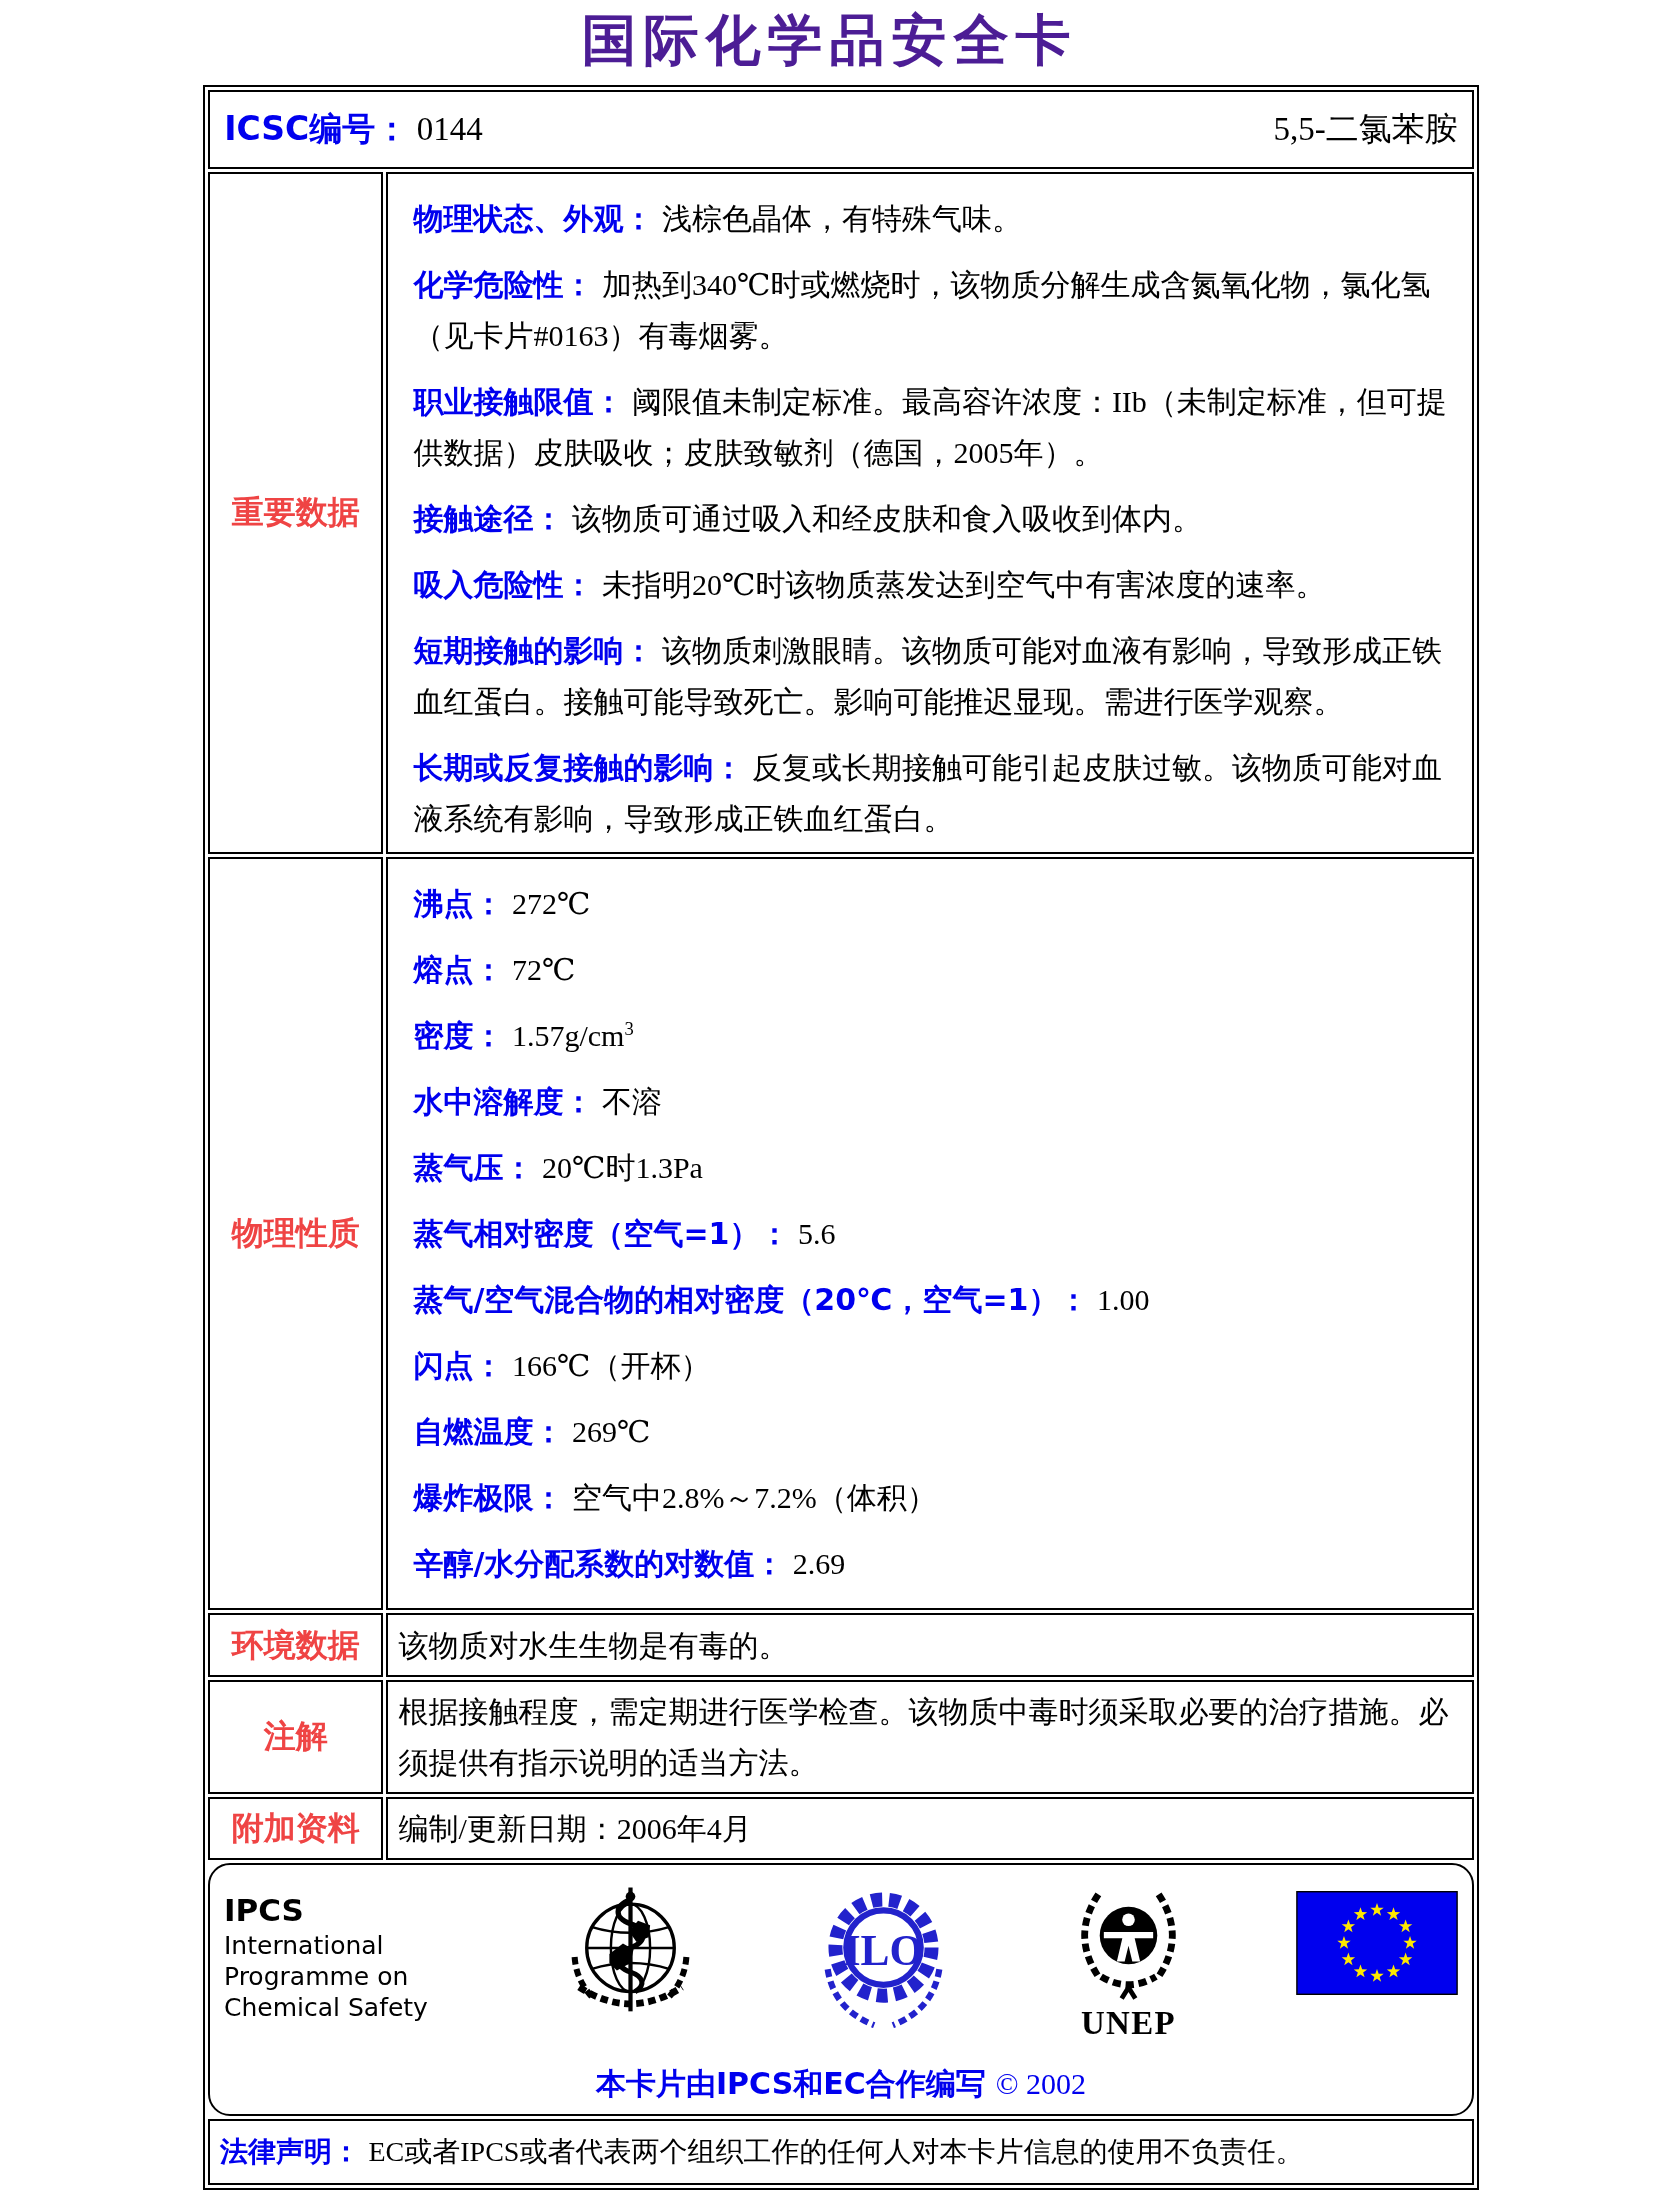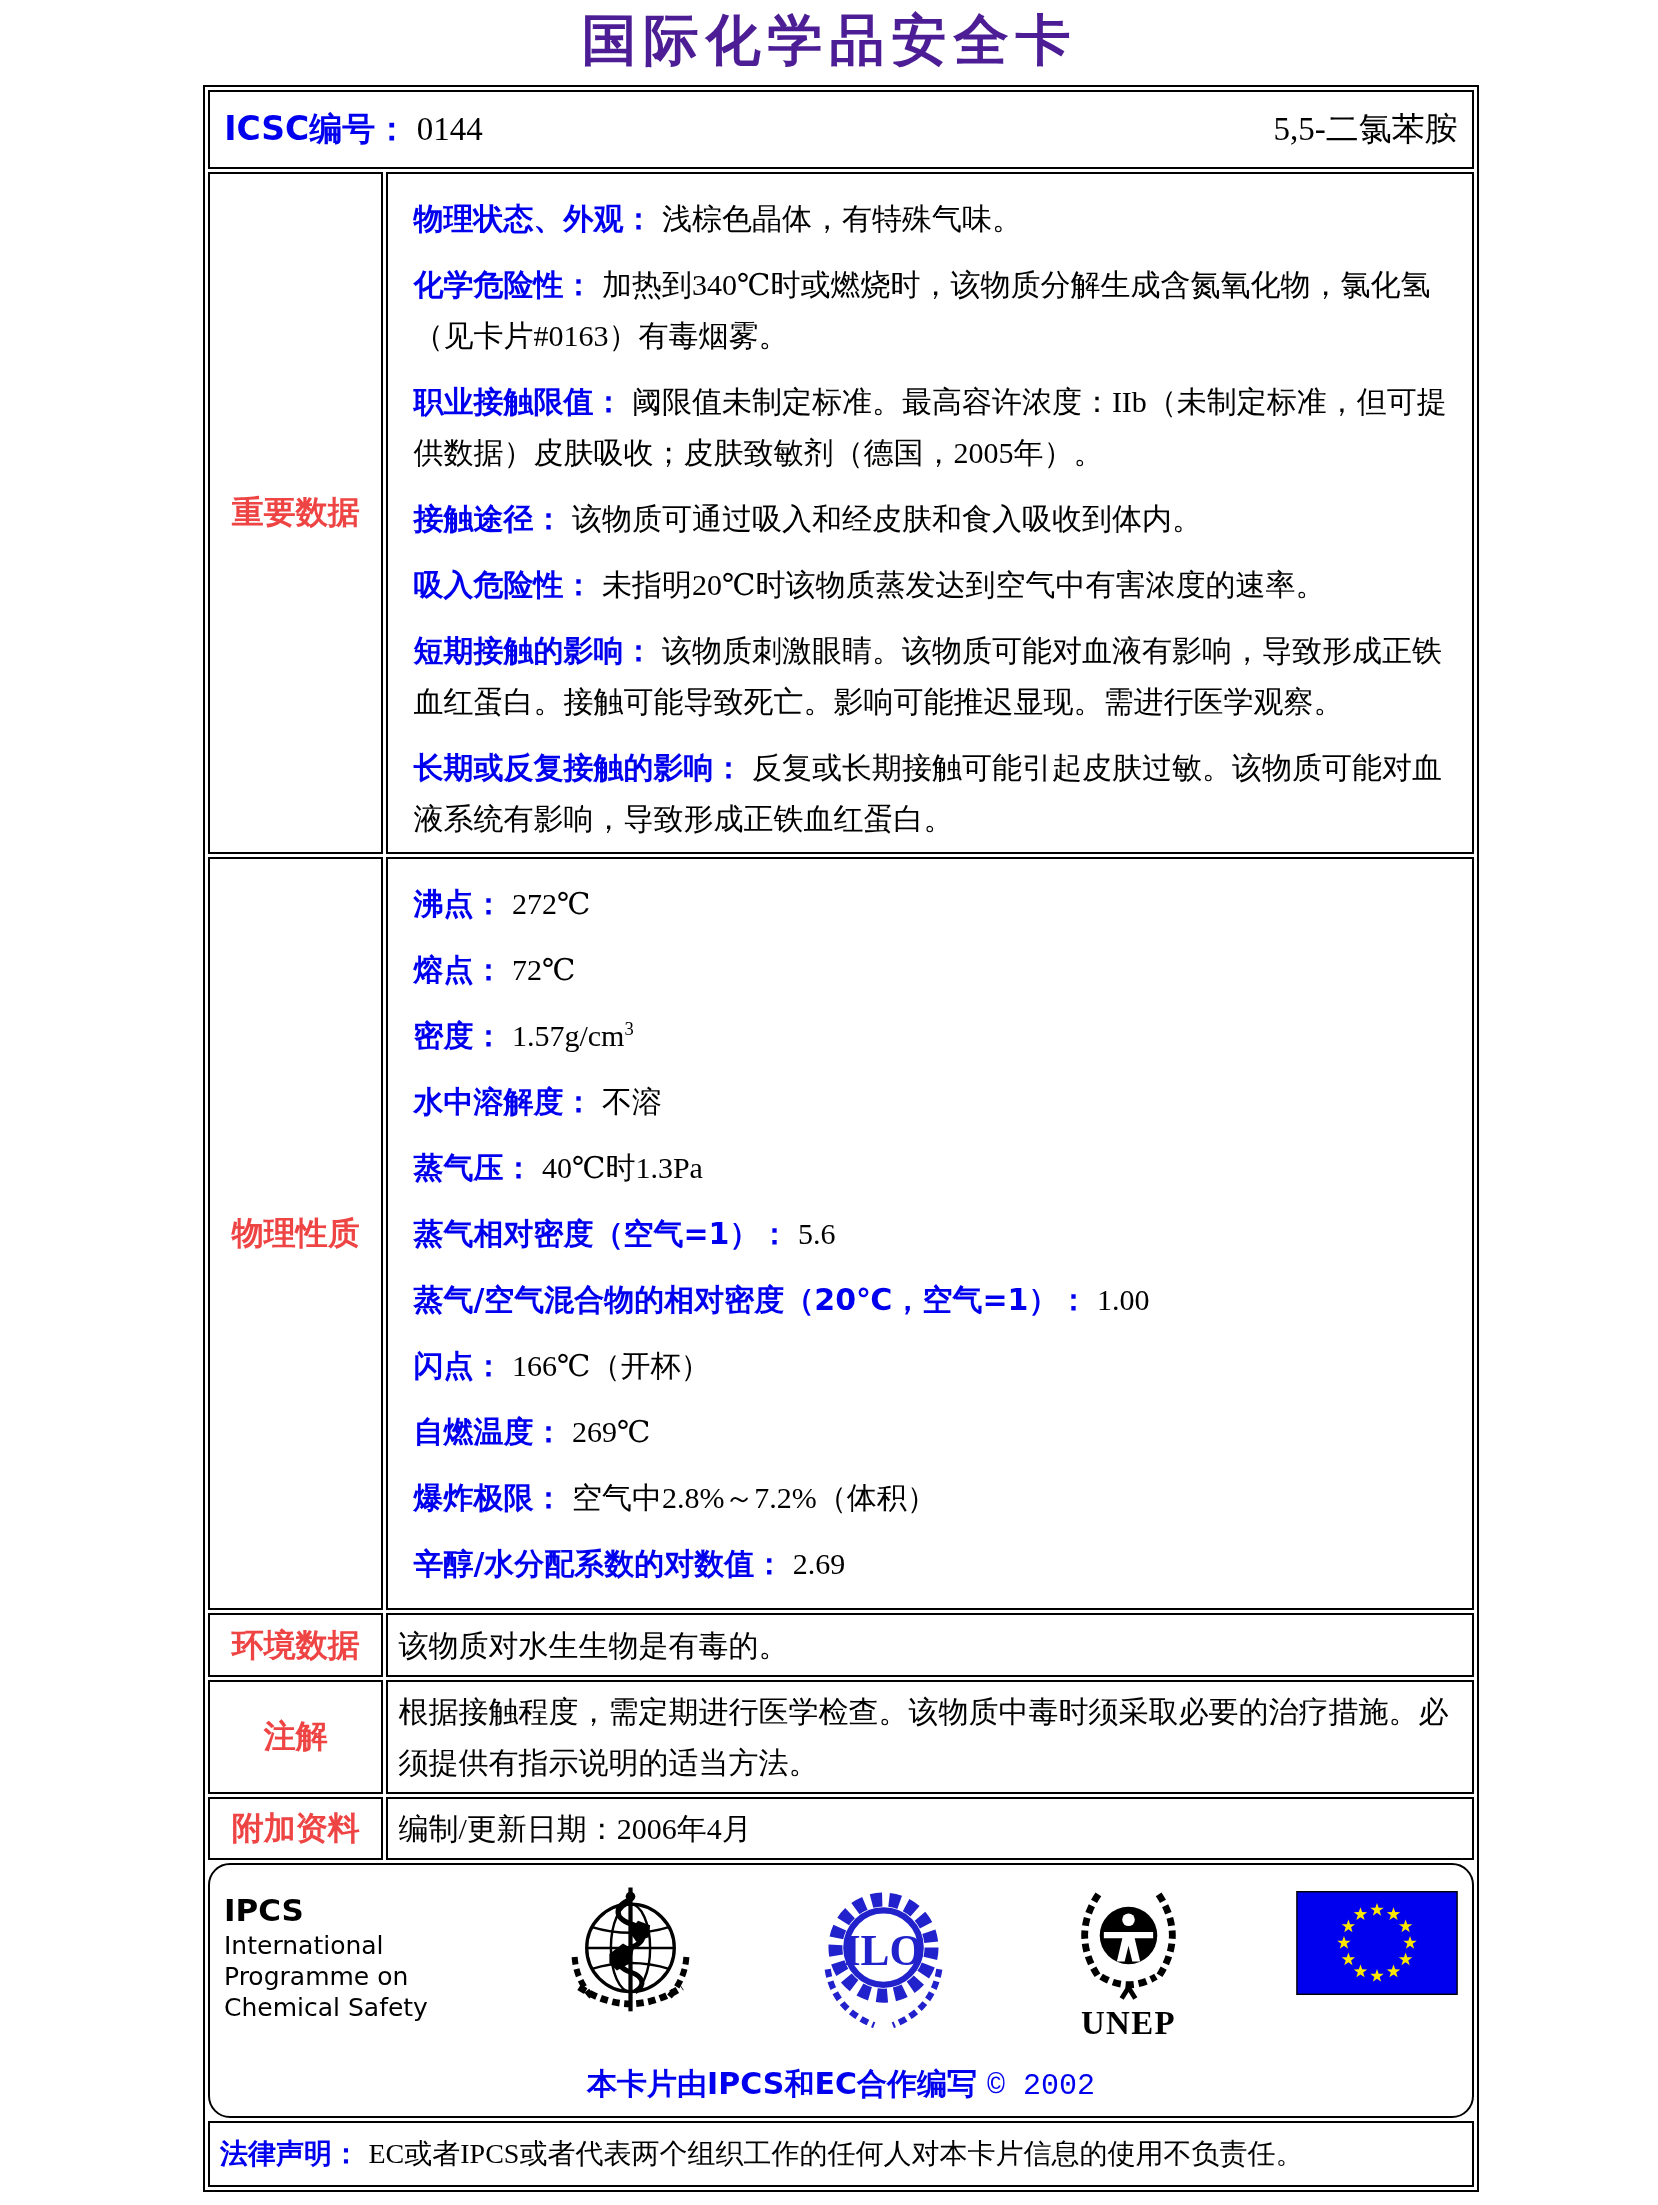--- a/index.html
+++ b/index.html
@@ -69,21 +69,21 @@
   .ipcs-block .big{font-weight:bold;font-size:31px;line-height:39px;}
   .unep-wrap{text-align:center;}
   .credit-line{
     text-align:center;
     font-size:30px;line-height:38px;
     color:#0000EE;
     font-family:"DejaVu Sans","Liberation Sans",sans-serif;
     font-weight:bold;
     margin:4.2px 0 5.6px 0;
   }
-  .credit-line .copy{font-weight:normal;font-family:Liberation Mono, monospace;margin-left:10px;}
+  .credit-line .copy{font-weight:normal;font-family:Liberation Serif, serif;margin-left:10px;}
   .legal-cell{font-size:28px;line-height:42px;padding:10px 10px;}
   .logo{flex:0 0 auto;}
 </style>
 </head>
 <body>
 
 <div class="page-title">国际化学品安全卡</div>
 
 <table class="card">
 
@@ -115,21 +115,21 @@
   </tr>
 
   <tr>
     <td class="sec">物理性质</td>
     <td>
       <div class="kv">
         <p><span class="blue-label">沸点：</span><span>272℃</span></p>
         <p><span class="blue-label">熔点：</span><span>72℃</span></p>
         <p><span class="blue-label">密度：</span><span>1.57g/cm</span><sup>3</sup></p>
         <p><span class="blue-label">水中溶解度：</span><span>不溶</span></p>
-        <p><span class="blue-label">蒸气压：</span><span>40℃时1.3Pa</span></p>
+        <p><span class="blue-label">蒸气压：</span><span>20℃时1.3Pa</span></p>
         <p><span class="blue-label">蒸气相对密度（空气=1）：</span><span>5.6</span></p>
         <p><span class="blue-label">蒸气/空气混合物的相对密度（20℃，空气=1）：</span><span>1.00</span></p>
         <p><span class="blue-label">闪点：</span><span>166℃（开杯）</span></p>
         <p><span class="blue-label">自燃温度：</span><span>269℃</span></p>
         <p><span class="blue-label">爆炸极限：</span><span>空气中2.8%～7.2%（体积）</span></p>
         <p><span class="blue-label">辛醇/水分配系数的对数值：</span><span>2.69</span></p>
       </div>
     </td>
   </tr>
 

